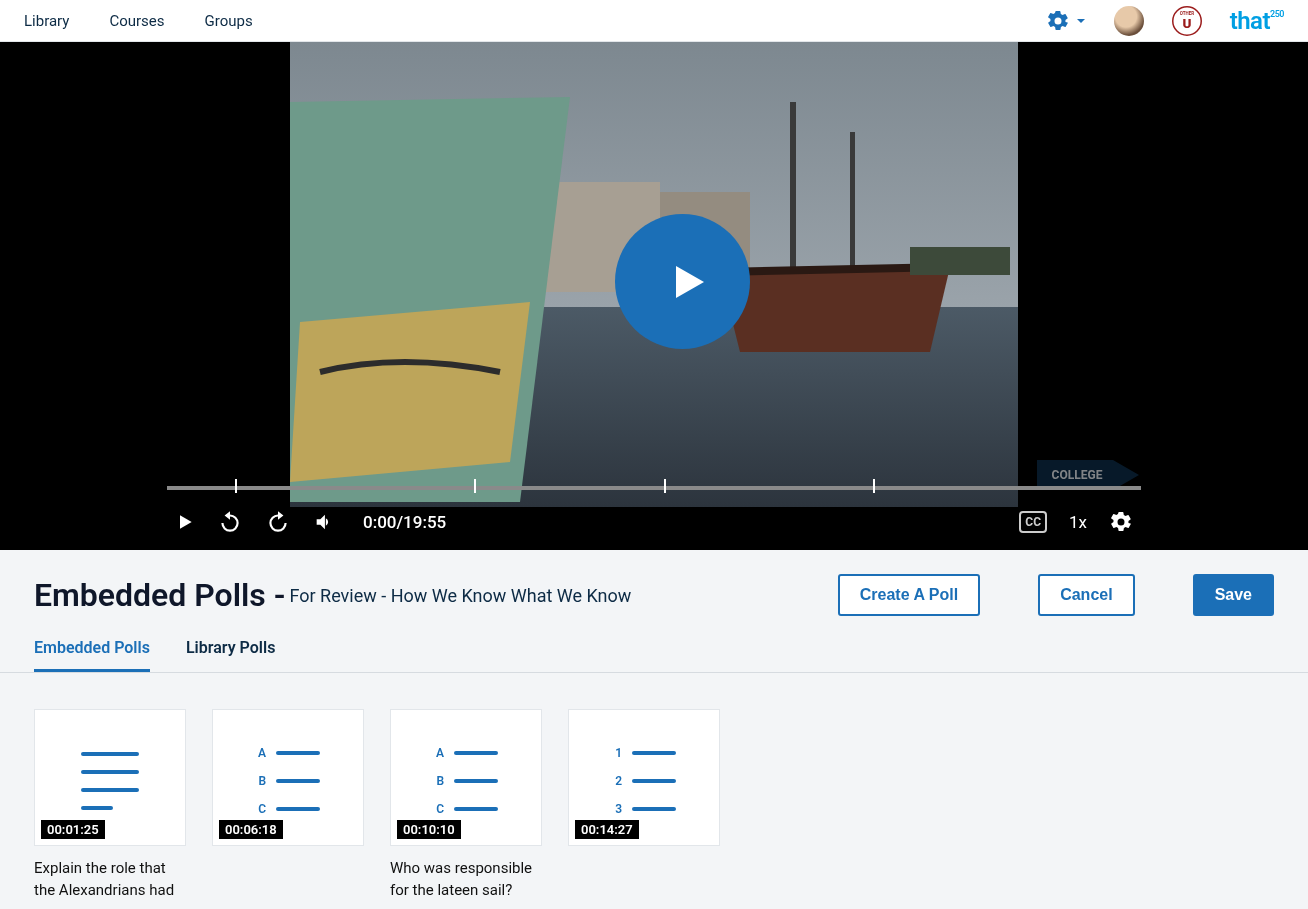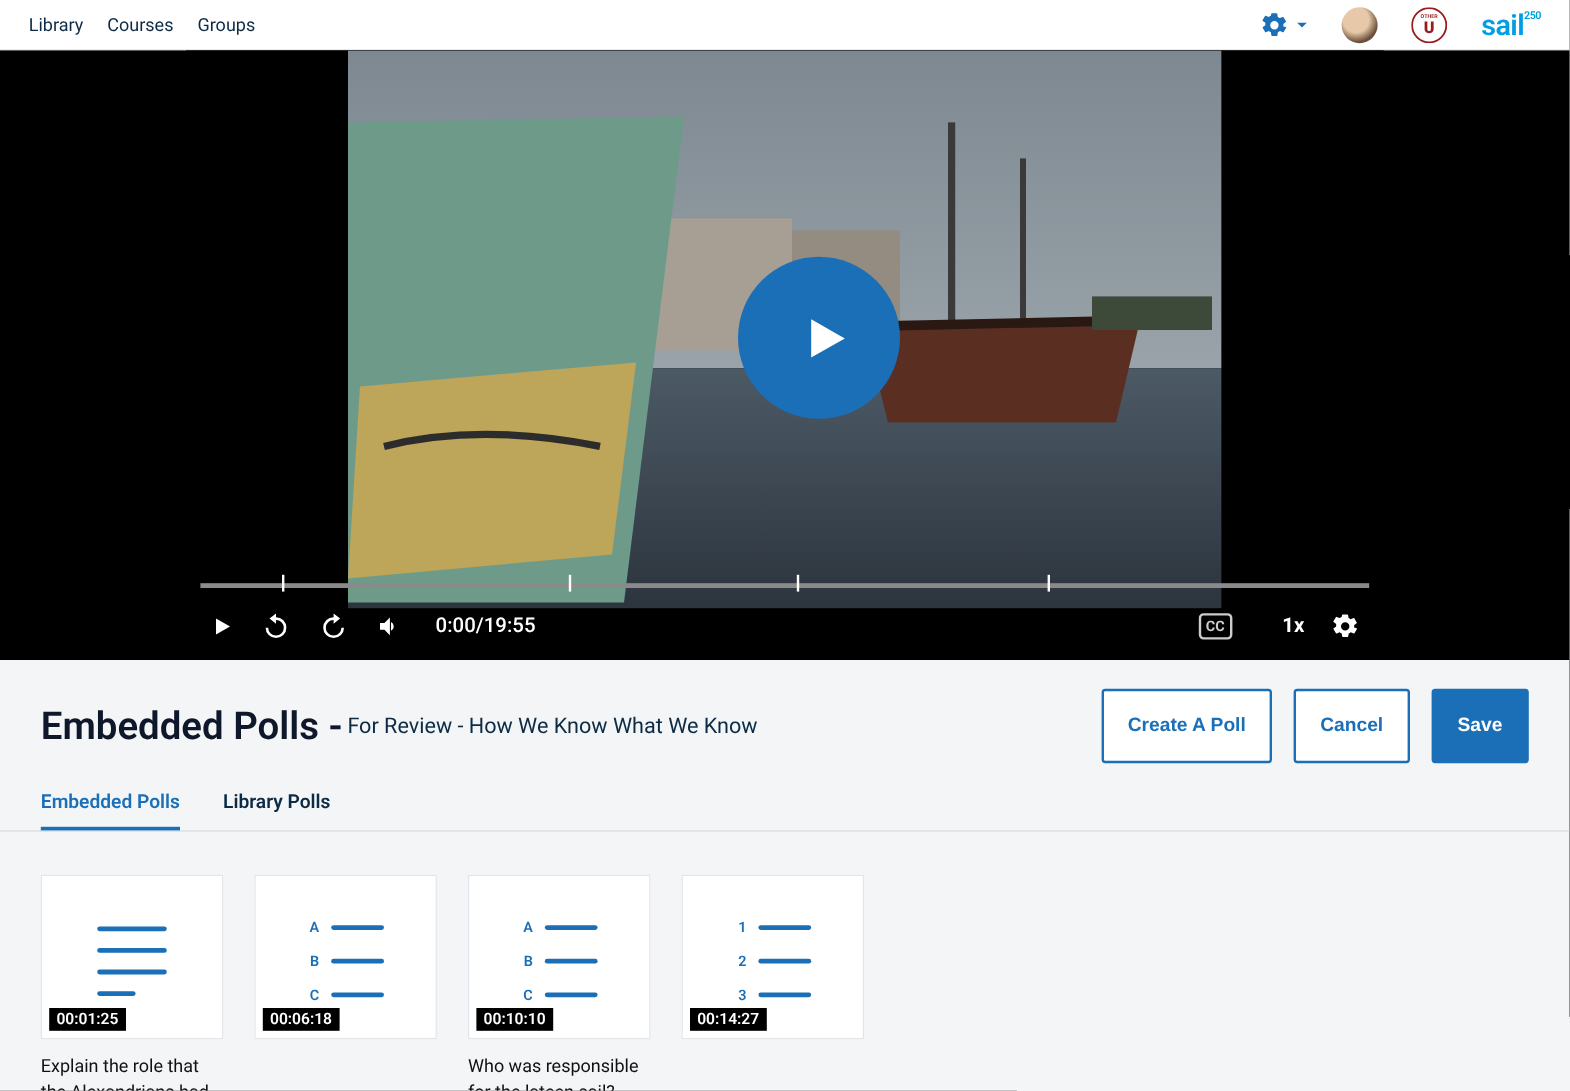--- a/index.html
+++ b/index.html
@@ -1,19 +1,19 @@
 <!DOCTYPE html>
 <html><head>
 <meta charset="utf-8">
 <style>
   * { box-sizing: border-box; margin: 0; padding: 0; }
   body { font-family: -apple-system, BlinkMacSystemFont, "Segoe UI", Roboto, Arial, sans-serif; background:#f3f5f7; color:#111; width:1308px; height:909px; overflow:hidden;}
   
   .topnav { display:flex; align-items:center; height:42px; background:#fff; padding:0 24px; border-bottom:1px solid #e2e6ea;}
-  .topnav-left { display:flex; gap:20px;}
+  .topnav-left { display:flex; gap:40px;}
   .topnav-left a { color:#0d2b45; font-size:15px; text-decoration:none;}
   .topnav-right { margin-left:auto; display:flex; align-items:center; gap:28px;}
   .gear-dropdown { display:flex; align-items:center; gap:6px; color:#1b6fb7; cursor:pointer;}
   .avatar-circle { width:30px; height:30px; border-radius:50%; background:radial-gradient(circle at 40% 35%, #e7c9a9 0 40%, #6b4f3b 70%); }
   .uni-crest { width:30px; height:30px; }
   .echo-logo { color:#009fe3; font-weight:600; font-size:24px; letter-spacing:-.5px; display:flex; align-items:flex-start;}
   .echo-logo sup{ font-size:9px; color:#009fe3; margin-top:2px;}
   
   .video-shell { background:#000; height:508px; position:relative; display:flex; justify-content:center;}
   .video-frame { width:998px; height:100%; position:relative; background:linear-gradient(180deg,#000 0,#000 100%);}
@@ -24,27 +24,27 @@
   .college-logo{position:absolute; right:10px; bottom:46px; opacity:.6;}
   .video-progress { position:absolute; bottom:58px; left:12px; right:12px; height:10px;}
   .video-progress-line { height:4px; background:#8a8a8a; width:100%; position:relative; top:4px;}
   .tick{position:absolute; top:-3px; width:2px; height:14px; background:#fff;}
   .video-controls { position:absolute; bottom:0; left:0; right:0; height:56px; display:flex; align-items:center; padding:0 20px; gap:22px; color:#fff;}
   .vc-btn{cursor:pointer; display:flex; align-items:center; justify-content:center;}
   .vc-btn svg{fill:#fff;}
   .time-readout{color:#fff; font-size:17px; font-weight:500; margin-left:6px;}
   .vc-right{margin-left:auto; display:flex; align-items:center; gap:22px;}
   .cc-box{border:2px solid #ccc; border-radius:4px; padding:2px 4px; font-size:12px; font-weight:700; color:#ccc;}
-  .speed{font-weight:700; font-size:17px; color:#fff;margin-left:20px;}
+  .speed{font-weight:400; font-size:17px; color:#fff;}
   
   .header-row{display:flex; align-items:center; padding:24px 34px 0 34px;}
   .title-main{font-size:32px; font-weight:600; color:#0f172a;}
   .title-sub{font-size:18px; color:#0d2b45; margin-left:4px;}
   .header-buttons{margin-left:auto; display:flex; gap:18px;}
-  .btn{font-size:16px; font-weight:600; padding:20px 20px; border-radius:3px; cursor:pointer; border:2px solid #1b6fb7;}
+  .btn{font-size:16px; font-weight:600; padding:10px 20px; border-radius:3px; cursor:pointer; border:2px solid #1b6fb7;margin-left:40px;}
   .btn-outline{background:#fff; color:#1b6fb7;}
   .btn-solid{background:#1b6fb7; color:#fff;}
   
   .tabs{display:flex; gap:36px; padding:22px 46px 0 34px; border-bottom:1px solid #d6dbe0;}
   .tab{padding:0 0 12px 0; font-size:16px; font-weight:600; color:#0d2b45; cursor:pointer;}
   .tab.active{color:#1b6fb7; border-bottom:3px solid #1b6fb7;}
   
   .cards{display:flex; gap:26px; padding:36px 34px 0 34px;}
   .card{width:152px;}
   .card-thumb{width:152px; height:137px; background:#fff; border:1px solid #e2e6ea; position:relative; display:flex; align-items:center; justify-content:center;}
@@ -73,21 +73,21 @@
           <path d="M1 3l4 4 4-4z"></path>
         </svg>
     </div>
     <div class="avatar-circle"></div>
     <svg class="uni-crest" viewBox="0 0 40 40">
       <circle cx="20" cy="20" r="19" fill="none" stroke="#9b1c1c" stroke-width="2"></circle>
       <text x="20" y="12" text-anchor="middle" font-size="6" fill="#9b1c1c" font-weight="700">OTHER</text>
       <text x="20" y="29" text-anchor="middle" font-size="18" fill="#9b1c1c" font-weight="900">U</text>
     </svg>
     <div class="echo-logo">
-      <span>sail</span>
+      <span>that</span>
         <sup>250</sup>
     </div>
   </div>
 </div>
 
 <div class="video-shell">
   <div class="video-frame">
     <div class="video-still">
       <svg viewBox="0 0 728 465" preserveAspectRatio="none">
         <defs>
@@ -118,20 +118,26 @@
         <rect x="620" y="205" width="100" height="28" fill="#3d4a3a"></rect>
       </svg>
     </div>
 
     <div class="play-overlay">
       <svg viewBox="0 0 24 24">
           <path d="M6 4l14 8-14 8z"></path>
         </svg>
     </div>
 
+    <div class="college-logo">
+      <svg width="110" height="50" viewBox="0 0 110 50">
+        <polygon points="4,10 80,10 106,25 80,40 4,40" fill="#0d2b45"></polygon>
+        <text x="44" y="29" text-anchor="middle" font-size="12" fill="#d9dde1" font-weight="700">COLLEGE</text>
+      </svg>
+    </div>
 
     <div class="video-progress">
       <div class="video-progress-line"></div>
       <div class="tick" style="left:7%"></div>
       <div class="tick" style="left:31.5%"></div>
       <div class="tick" style="left:51%"></div>
       <div class="tick" style="left:72.5%"></div>
     </div>
 
     <div class="video-controls">

